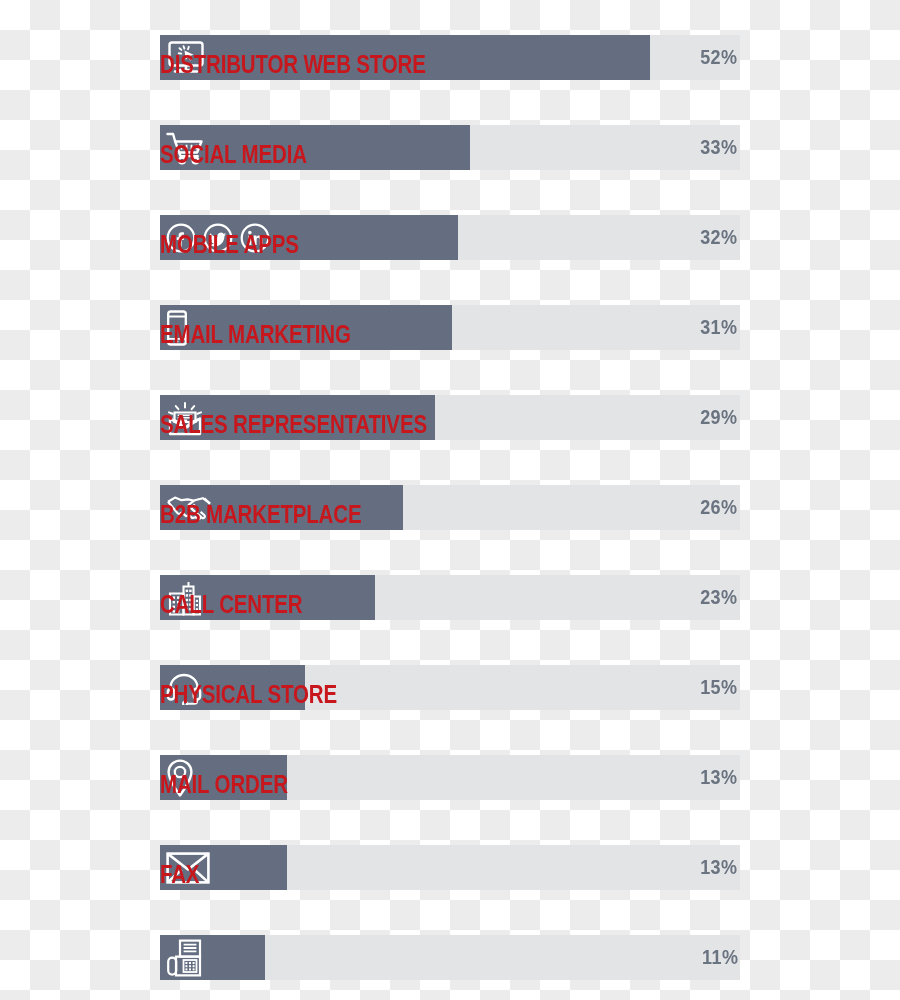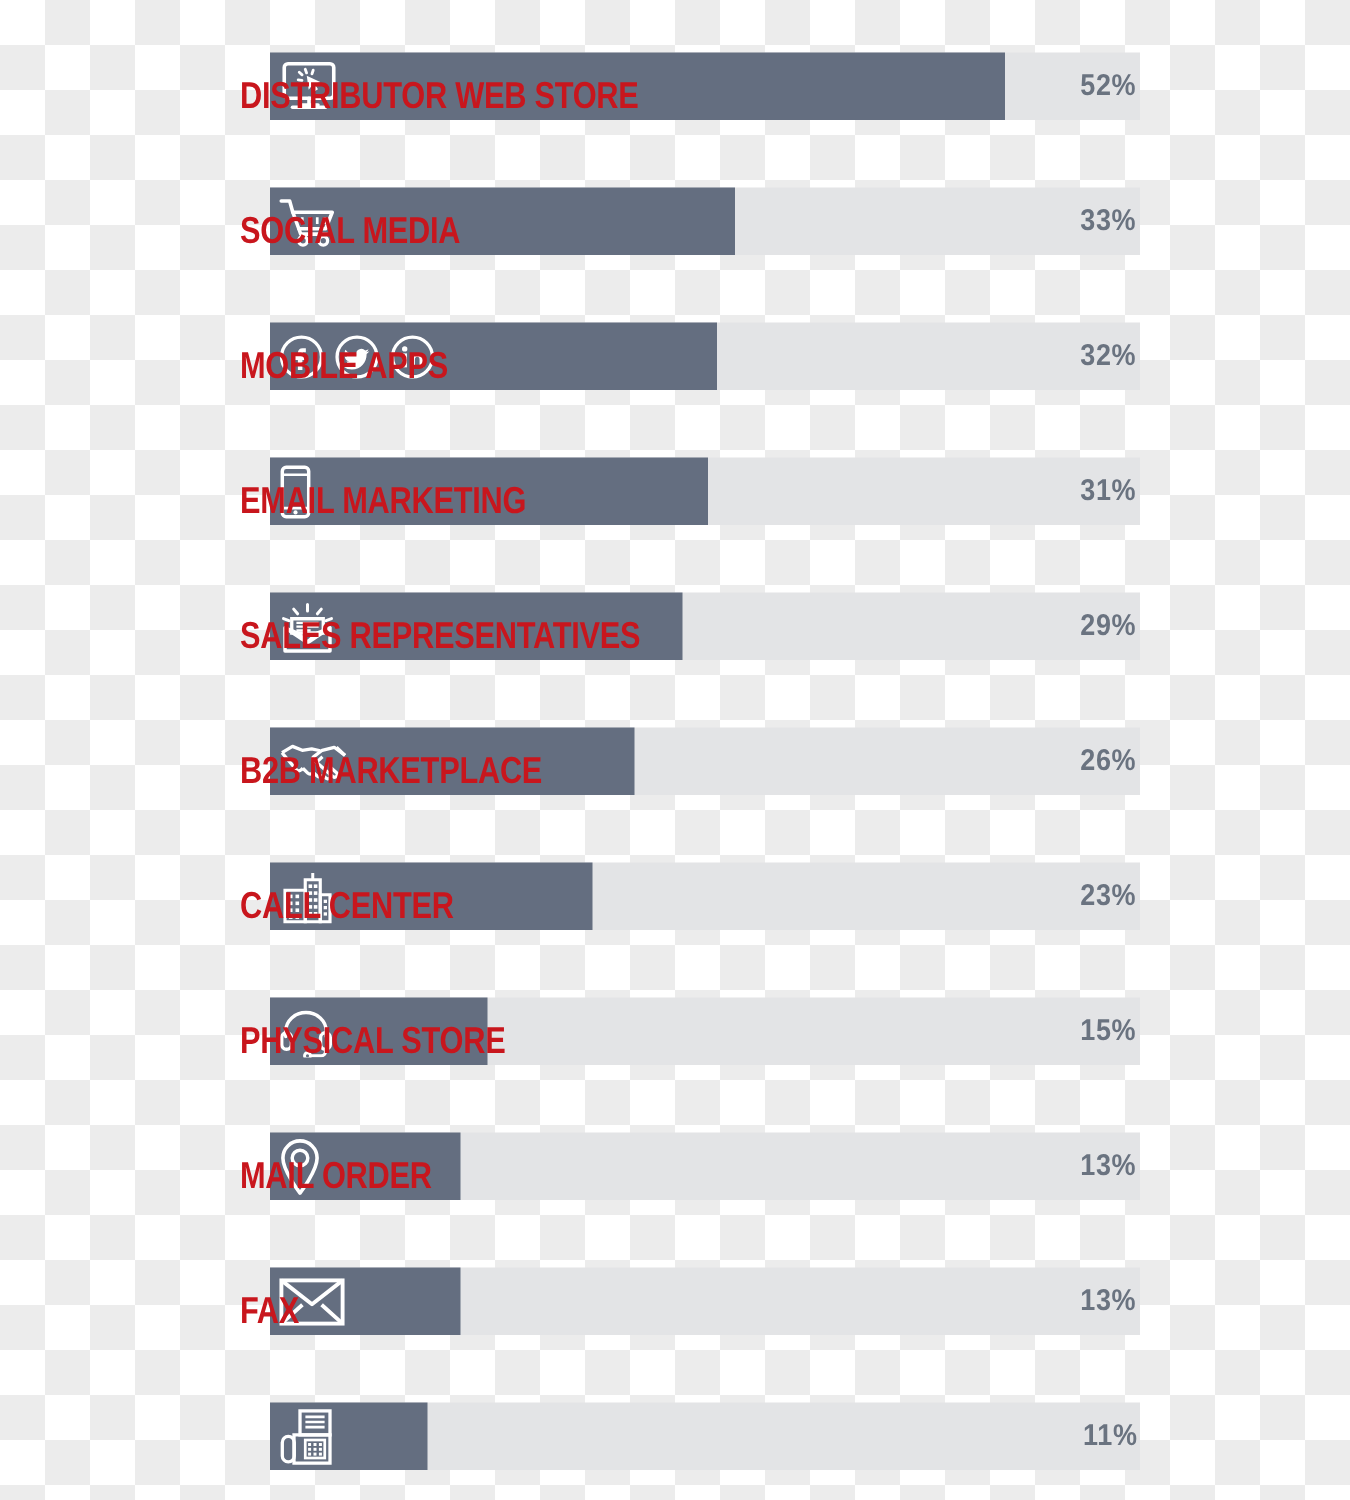--- a/index.html
+++ b/index.html
@@ -52,21 +52,20 @@
     transform-origin: left bottom;
   }
 
   .track {
     position: absolute;
     left: 0;
     top: 0;
     width: 580px;
     height: 45px;
     background: #e3e4e6;
-    margin-left: 20px;
   }
 
   .fill {
     position: absolute;
     left: 0;
     top: 0;
     height: 45px;
     background: #646e80;
   }
 

